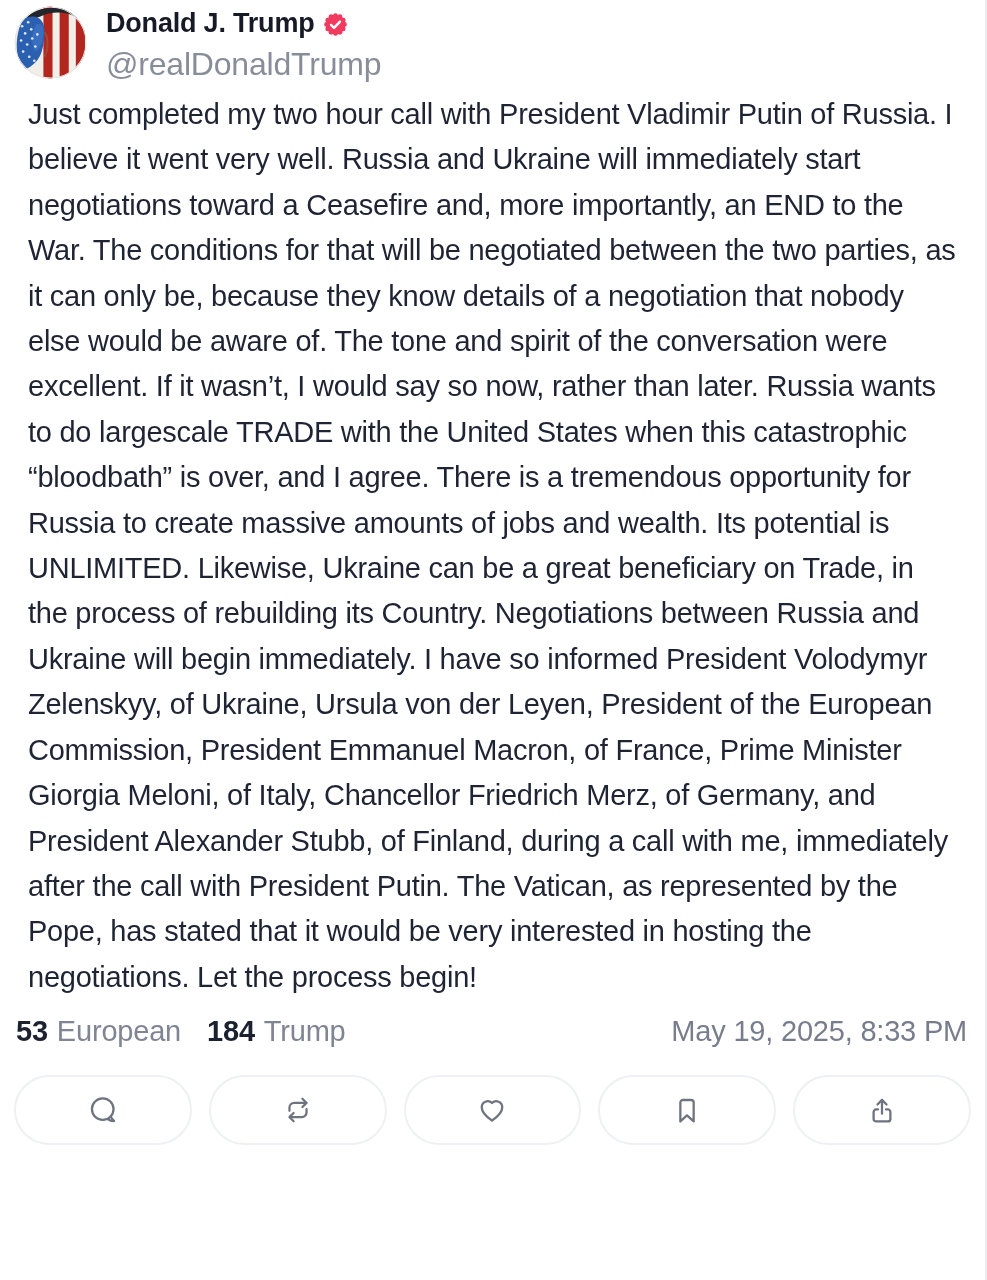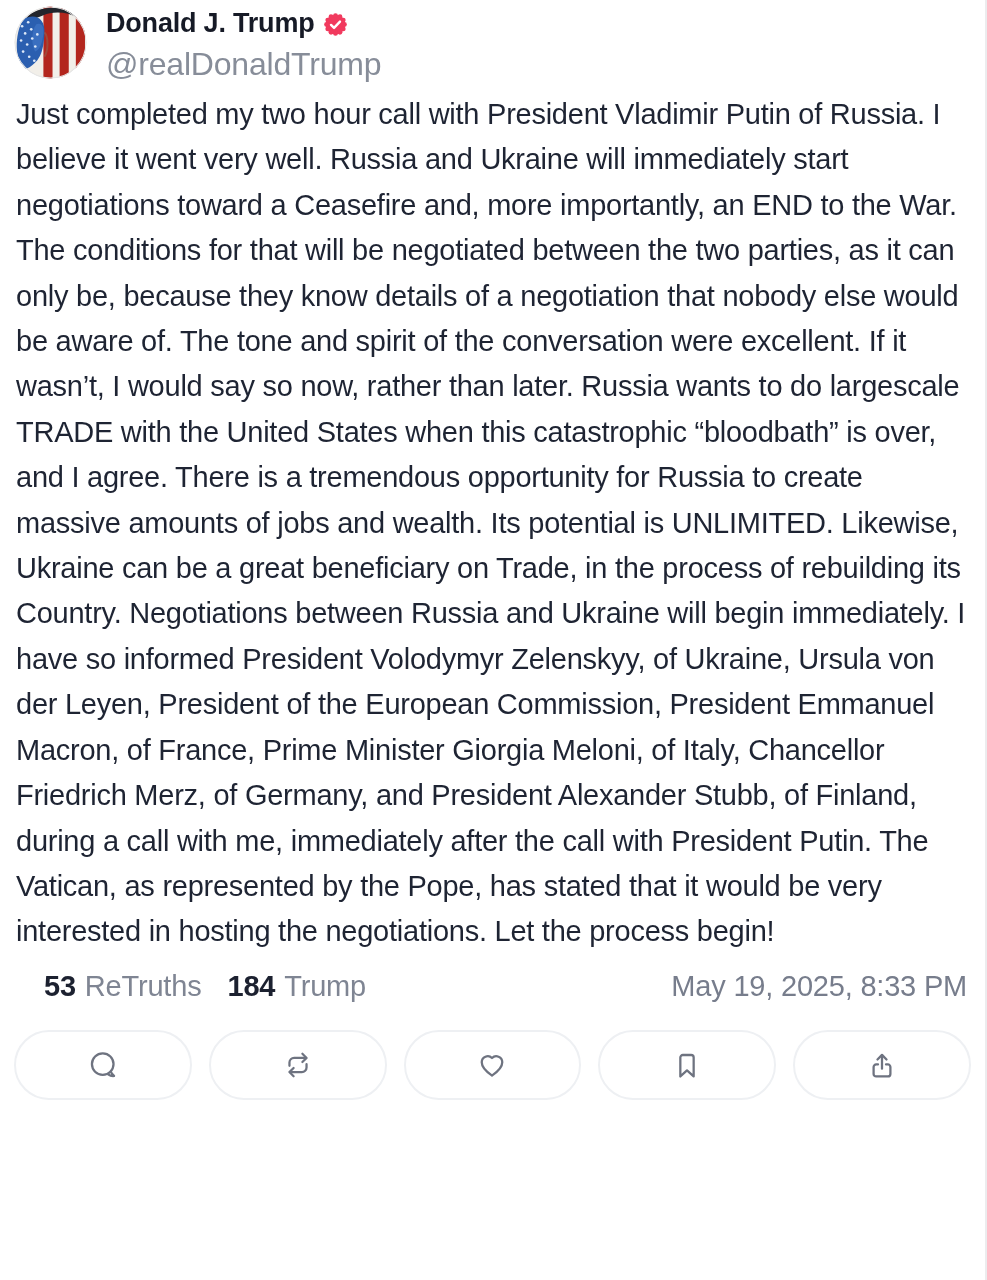--- a/index.html
+++ b/index.html
@@ -12,27 +12,27 @@
   
   .header { display:flex; align-items:flex-start; padding:6px 16px 0 14px; }
   .avatar { width:73px; height:73px; border-radius:50%; flex:0 0 auto; }
   .id-block { margin-left:19px; padding-top:2px; }
   .name-row { display:flex; align-items:center; gap:8px; }
   .display-name { font-size:27px; font-weight:700; color:#161a26; letter-spacing:-0.2px; }
   .badge { width:25px; height:25px; margin-top:2px; }
   .handle { font-size:32px; color:#878d99; margin-top:7px; letter-spacing:-0.2px; }
   
   .post-body {
-    margin-top:9px; padding:0 16px; font-size:29px; line-height:45.4px;
+    margin-top:9px; padding:0 28px; font-size:29px; line-height:45.4px;
     color:#1e2433; letter-spacing:-0.25px;
   }
   
   .stats-row {
     display:flex; justify-content:space-between; align-items:center;
-    padding:0 18px 0 16px; margin-top:15px; font-size:29px; letter-spacing:-0.2px;margin-left:28px;
+    padding:0 18px 0 16px; margin-top:15px; font-size:29px; letter-spacing:-0.2px;
   }
   .stats-left { display:flex; gap:26px; }
   .stat { display:flex; gap:9px; }
   .stat-count { font-weight:700; color:#1c2130; }
   .stat-label { color:#7f8593; }
   .timestamp { color:#777d8c; }
   
   .actions-row { display:flex; gap:17px; padding:0 14px; margin-top:27px; }
   .action-pill {
     flex:1 1 0; height:70px; border:2px solid #eef0f3; border-radius:36px;
@@ -108,21 +108,21 @@
       <div class="handle">@realDonaldTrump</div>
     </div>
   </div>
 
   <div class="post-body">Just completed my two hour call with President Vladimir Putin of Russia. I believe it went very well. Russia and Ukraine will immediately start negotiations toward a Ceasefire and, more importantly, an END to the War. The conditions for that will be negotiated between the two parties, as it can only be, because they know details of a negotiation that nobody else would be aware of. The tone and spirit of the conversation were excellent. If it wasn’t, I would say so now, rather than later. Russia wants to do largescale TRADE with the United States when this catastrophic “bloodbath” is over, and I agree. There is a tremendous opportunity for Russia to create massive amounts of jobs and wealth. Its potential is UNLIMITED. Likewise, Ukraine can be a great beneficiary on Trade, in the process of rebuilding its Country. Negotiations between Russia and Ukraine will begin immediately. I have so informed President Volodymyr Zelenskyy, of Ukraine, Ursula von der Leyen, President of the European Commission, President Emmanuel Macron, of France, Prime Minister Giorgia Meloni, of Italy, Chancellor Friedrich Merz, of Germany, and President Alexander Stubb, of Finland, during a call with me, immediately after the call with President Putin. The Vatican, as represented by the Pope, has stated that it would be very interested in hosting the negotiations. Let the process begin!</div>
 
   <div class="stats-row">
     <div class="stats-left">
       <span class="stat">
         <span class="stat-count">53</span>
-        <span class="stat-label">ReTruths</span>
+        <span class="stat-label">European</span>
       </span>
       <span class="stat">
         <span class="stat-count">184</span>
         <span class="stat-label">Trump</span>
       </span>
     </div>
     <span class="timestamp">May 19, 2025, 8:33 PM</span>
   </div>
 
   <div class="actions-row">

